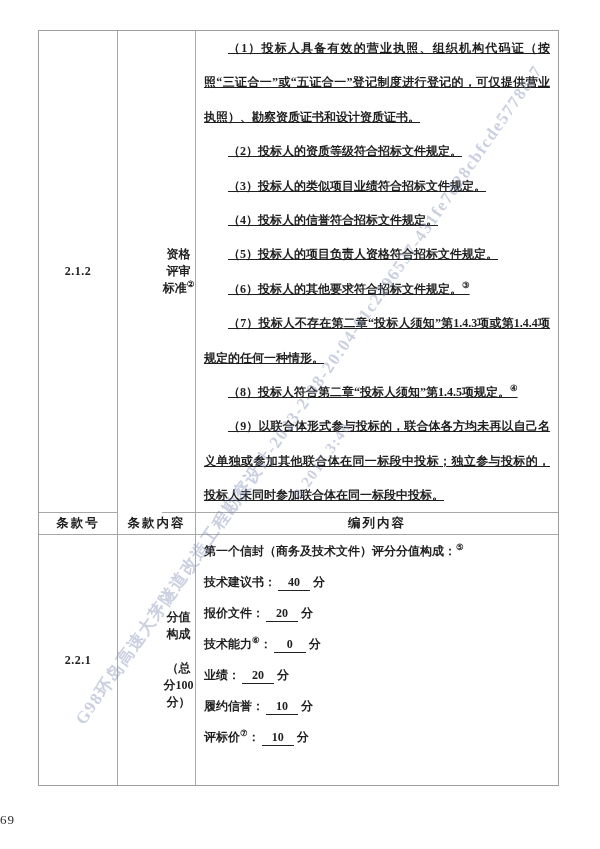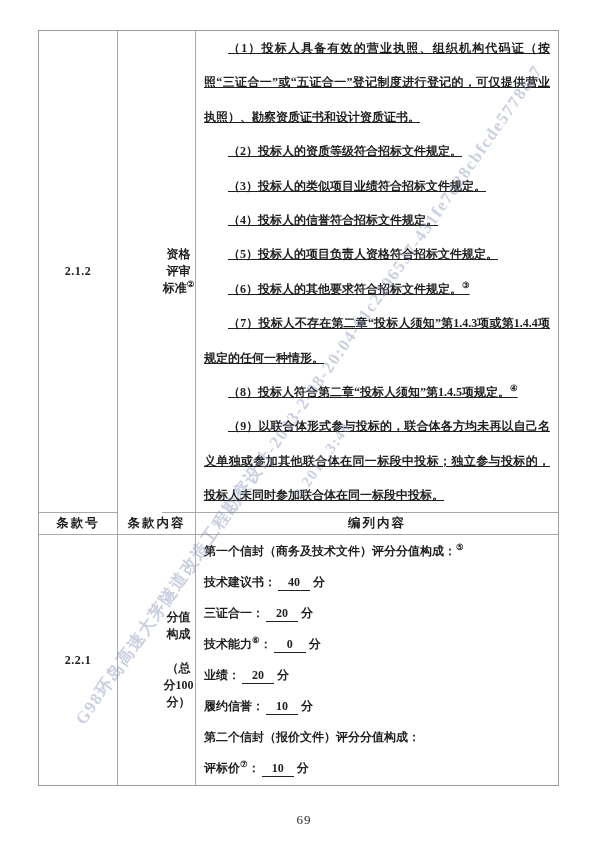--- a/index.html
+++ b/index.html
@@ -89,22 +89,22 @@
     line-height:15px;
   }
   .score-line .sep{margin-right:2px;}
   .score-line .unit{margin-left:3px;}
 
   .name-two-line div{line-height:17px;text-align:center;}
   .name-two-line div + div{margin-top:17px;}
 
   
   .page-number{
-    position:absolute;left:8px;right:0;top:812px;
-    text-align:center;
+    position:absolute;left:0;right:0;top:812px;
+    text-align:left;
     font-size:13px;
     color:#2a2a2a;
     letter-spacing:1px;
   }
 </style>
 </head>
 <body>
 
 <div class="page">
 
@@ -146,29 +146,28 @@
     <div class="cell last-row c-center clause-name name-two-line">
       <div>分值构成</div>
       <div>（总分100分）</div>
     </div>
     <div class="cell last-row last-col scores-cell">
       <p class="sec-title"><span>第一个信封（商务及技术文件）评分分值构成：</span><sup>⑤</sup></p>
       <div>
 
           <p class="score-line"><span class="t">技术建议书</span><sup></sup><span class="sep">：</span><span class="val">40</span><span class="unit">分</span></p>
 
-          <p class="score-line"><span class="t">三证合一</span><sup></sup><span class="sep">：</span><span class="val">20</span><span class="unit">分</span></p>
+          <p class="score-line"><span class="t">报价文件</span><sup></sup><span class="sep">：</span><span class="val">20</span><span class="unit">分</span></p>
 
           <p class="score-line"><span class="t">技术能力</span><sup>⑥</sup><span class="sep">：</span><span class="val">0</span><span class="unit">分</span></p>
 
           <p class="score-line"><span class="t">业绩</span><sup></sup><span class="sep">：</span><span class="val">20</span><span class="unit">分</span></p>
 
           <p class="score-line"><span class="t">履约信誉</span><sup></sup><span class="sep">：</span><span class="val">10</span><span class="unit">分</span></p>
         </div>
-      <p class="sec-title"><span>第二个信封（报价文件）评分分值构成：</span><sup></sup></p>
       <div>
 
           <p class="score-line"><span class="t">评标价</span><sup>⑦</sup><span class="sep">：</span><span class="val">10</span><span class="unit">分</span></p>
         </div>
     </div>
 
   </div>
 
   <div class="page-number">69</div>
 

